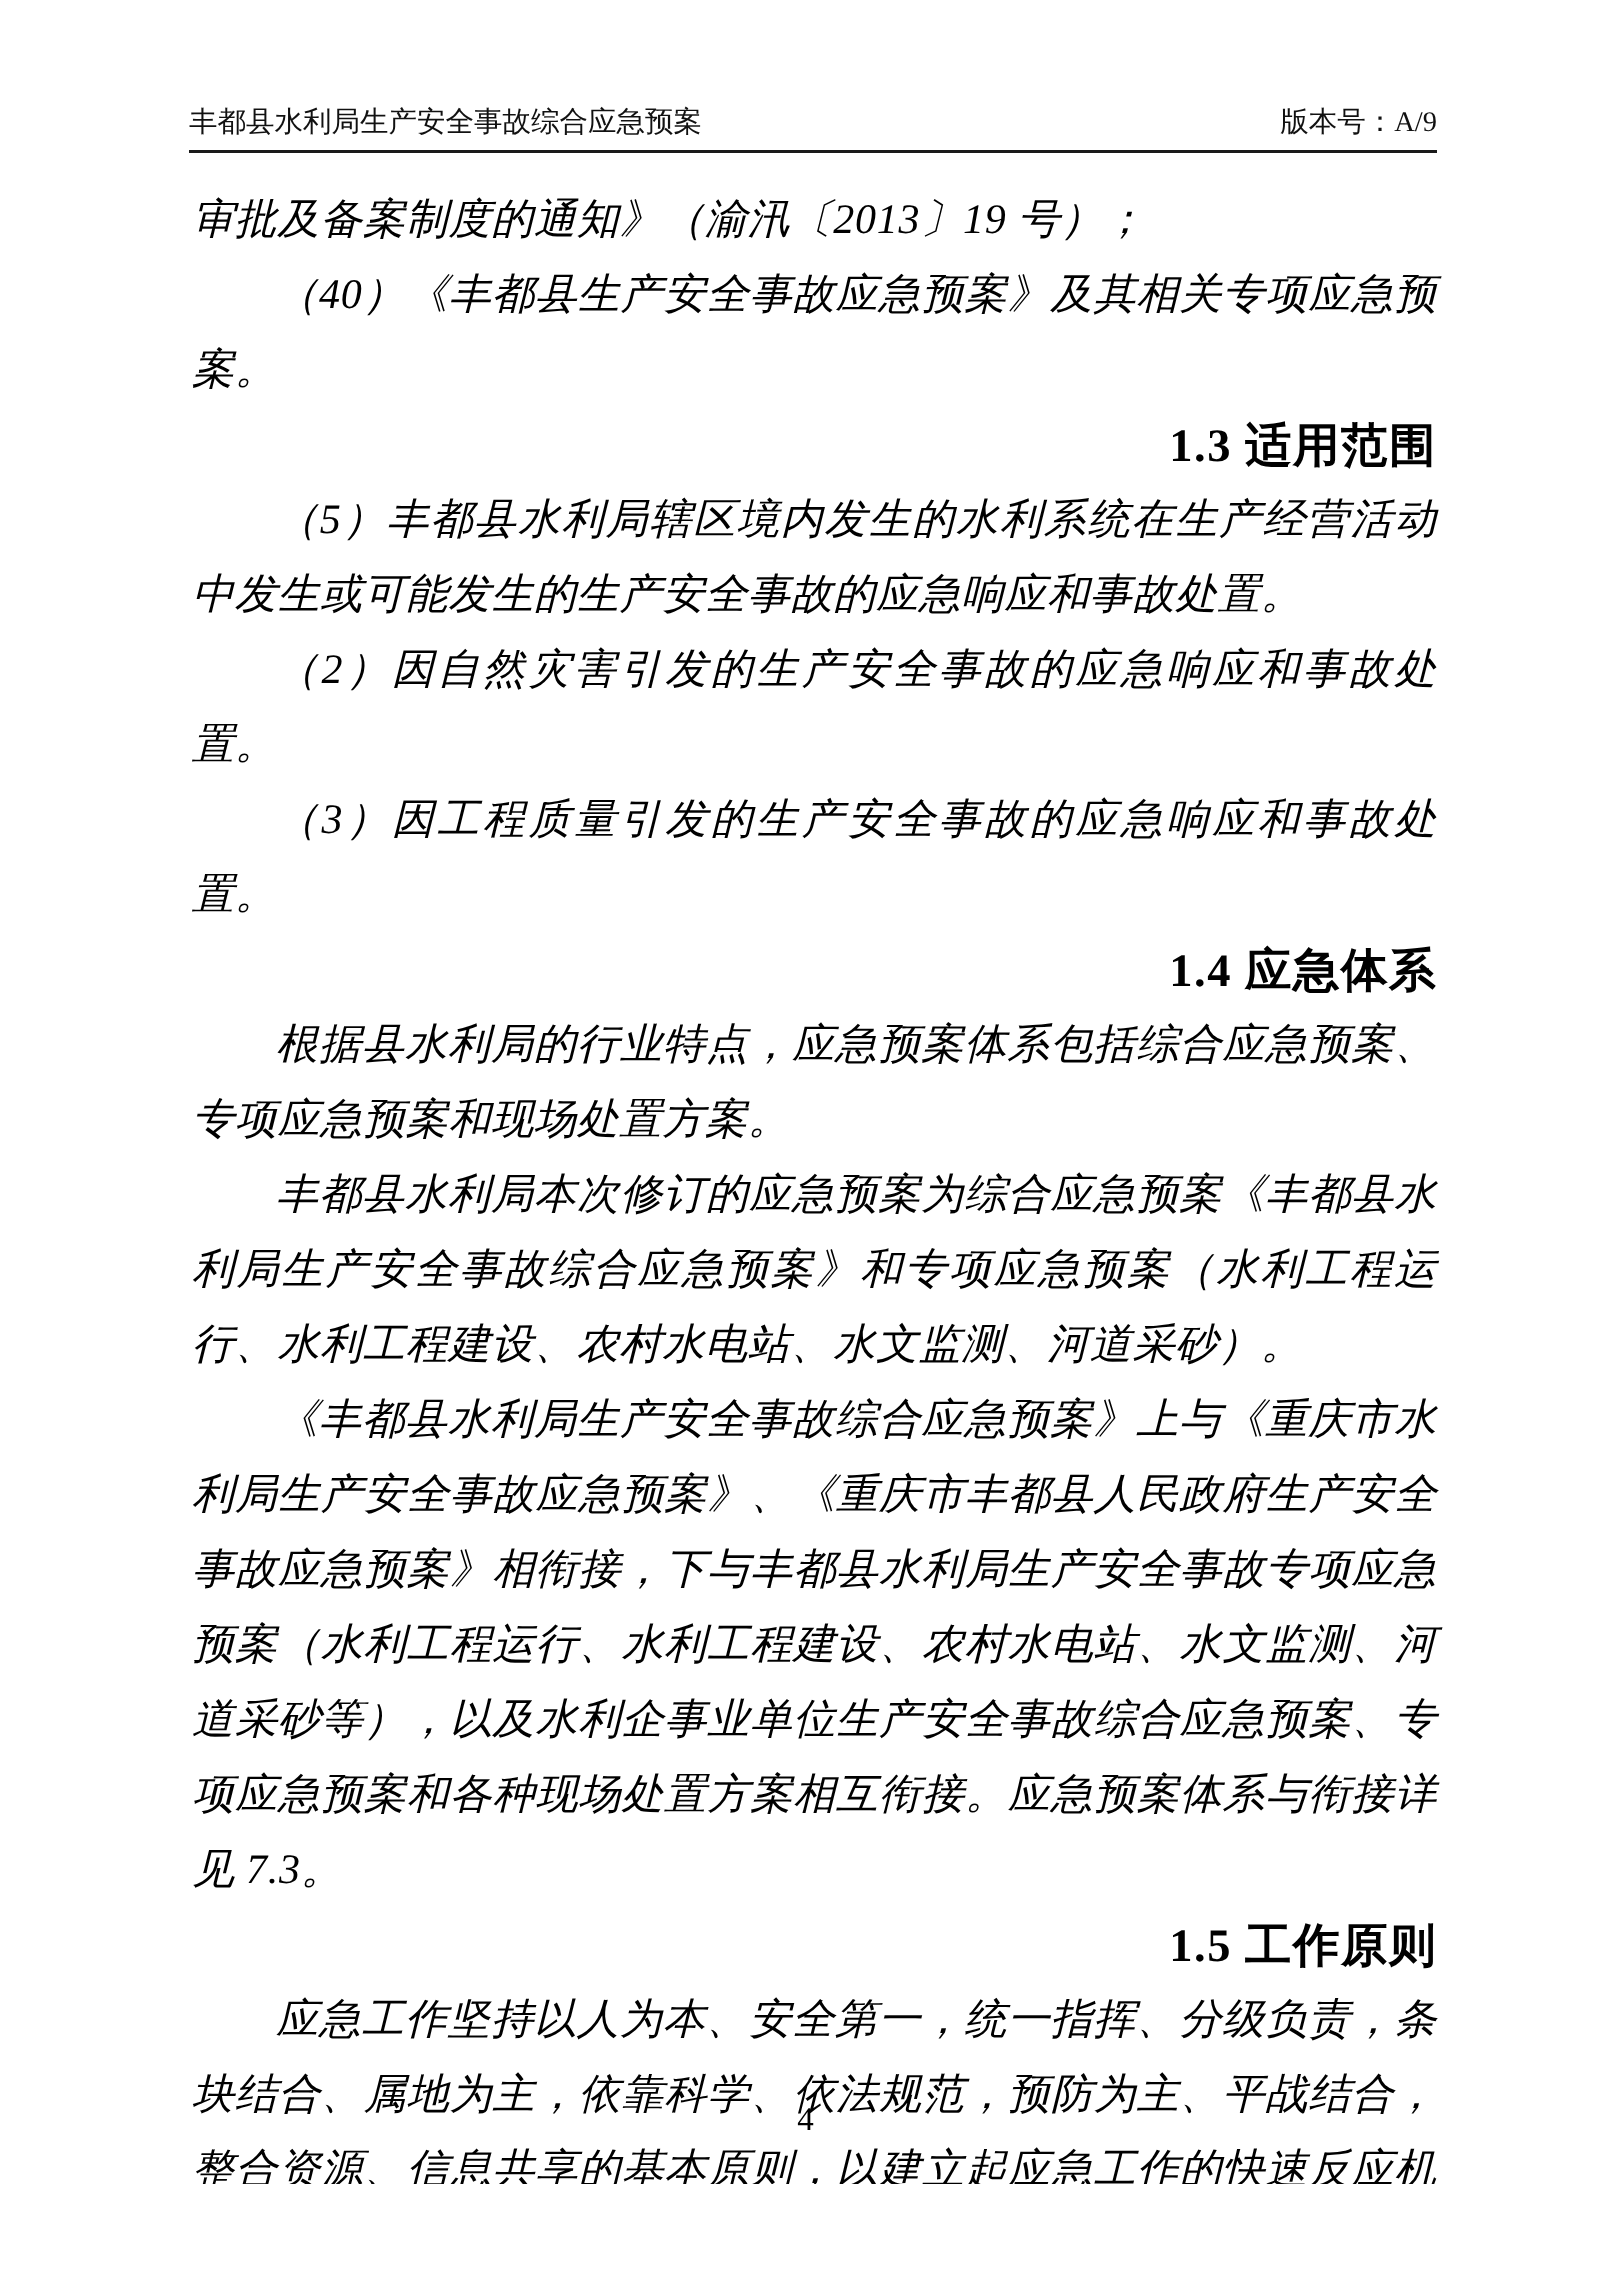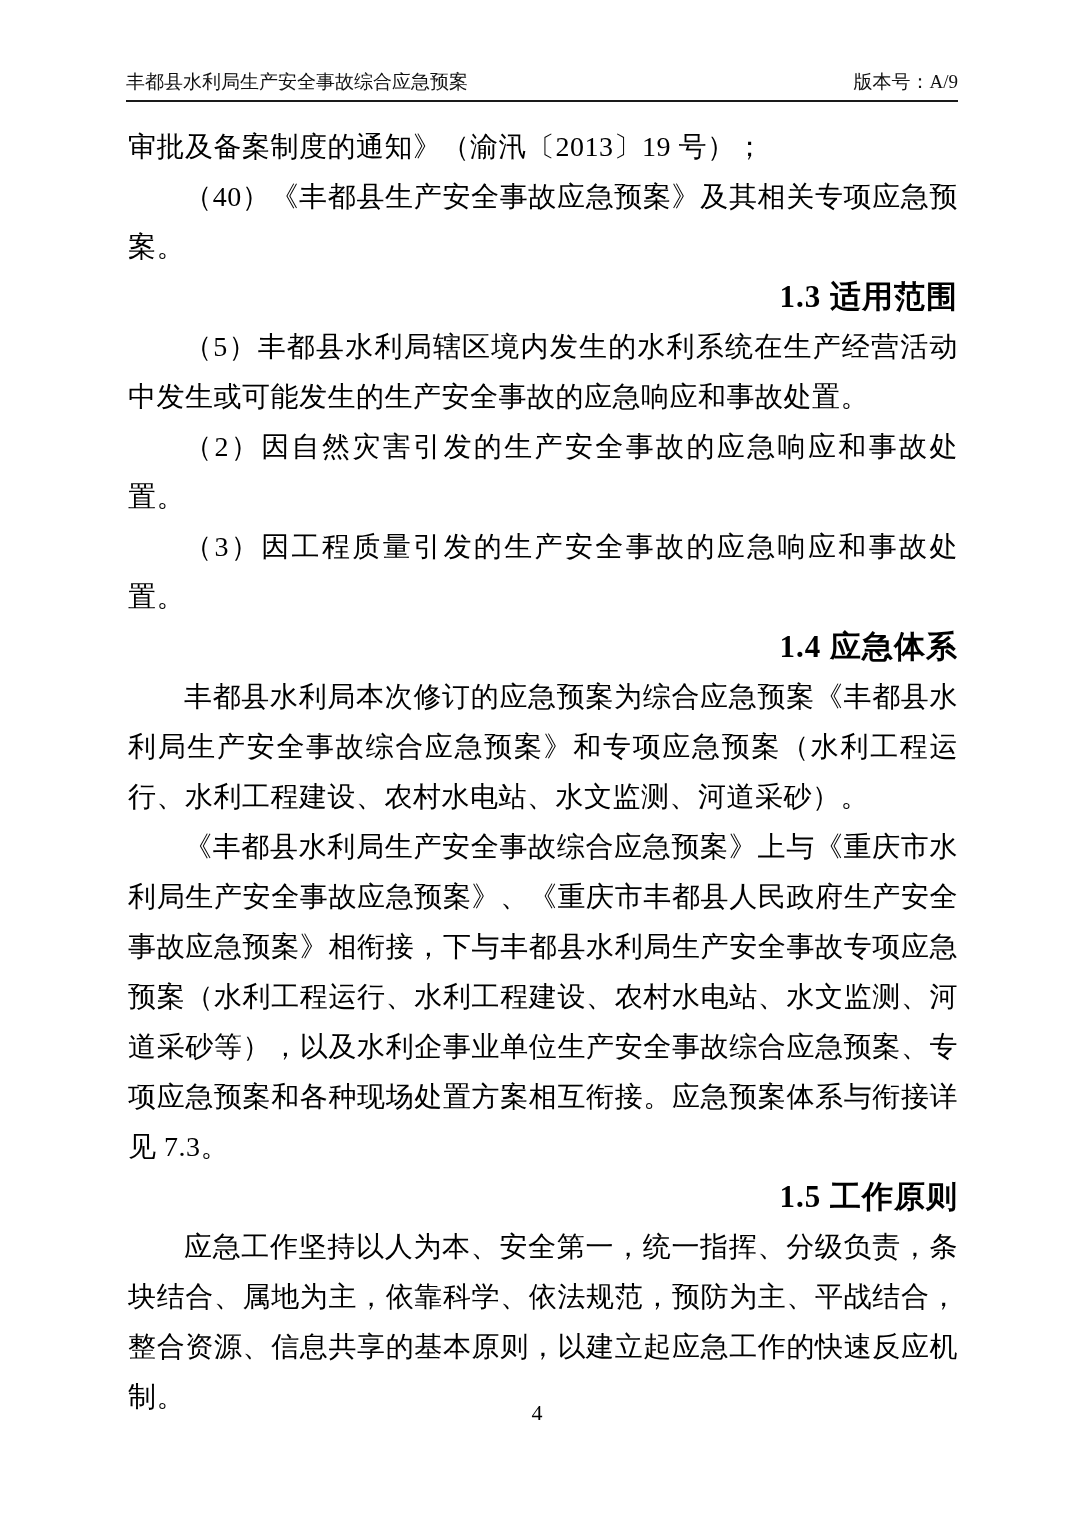--- a/index.html
+++ b/index.html
@@ -36,20 +36,21 @@
     left: 128px;
     right: 116px;
     font-size: 28px;
     line-height: 50px;
     text-align: justify;
     letter-spacing: 0.5px;
   }
   .content p.para {
     margin: 0;
     text-indent: 2em;
+    font-style: italic;
   }
   .content p.para.no-indent {
     text-indent: 0;
   }
   .content h2.sec {
     margin: 0;
     font-size: 31px;
     font-weight: bold;
     line-height: 50px;
     text-align: right;
@@ -78,20 +79,21 @@
   </div>
 
   <div class="content">
     <p class="para no-indent">审批及备案制度的通知》（渝汛〔2013〕19 号）；</p>
     <p class="para">（40）《丰都县生产安全事故应急预案》及其相关专项应急预案。</p>
     <h2 class="sec">1.3 适用范围</h2>
     <p class="para">（5）丰都县水利局辖区境内发生的水利系统在生产经营活动中发生或可能发生的生产安全事故的应急响应和事故处置。</p>
     <p class="para">（2）因自然灾害引发的生产安全事故的应急响应和事故处置。</p>
     <p class="para">（3）因工程质量引发的生产安全事故的应急响应和事故处置。</p>
     <h2 class="sec">1.4 应急体系</h2>
+    <p class="para">根据县水利局的行业特点，应急预案体系包括综合应急预案、专项应急预案和现场处置方案。</p>
     <p class="para">丰都县水利局本次修订的应急预案为综合应急预案《丰都县水利局生产安全事故综合应急预案》和专项应急预案（水利工程运行、水利工程建设、农村水电站、水文监测、河道采砂）。</p>
     <p class="para">《丰都县水利局生产安全事故综合应急预案》上与《重庆市水利局生产安全事故应急预案》、《重庆市丰都县人民政府生产安全事故应急预案》相衔接，下与丰都县水利局生产安全事故专项应急预案（水利工程运行、水利工程建设、农村水电站、水文监测、河道采砂等），以及水利企事业单位生产安全事故综合应急预案、专项应急预案和各种现场处置方案相互衔接。应急预案体系与衔接详见 7.3。</p>
     <h2 class="sec">1.5 工作原则</h2>
     <p class="para">应急工作坚持以人为本、安全第一，统一指挥、分级负责，条块结合、属地为主，依靠科学、依法规范，预防为主、平战结合，整合资源、信息共享的基本原则，以建立起应急工作的快速反应机制。</p>
 
   </div>
 
   <div class="footer">
     <span>4</span>
   </div>

